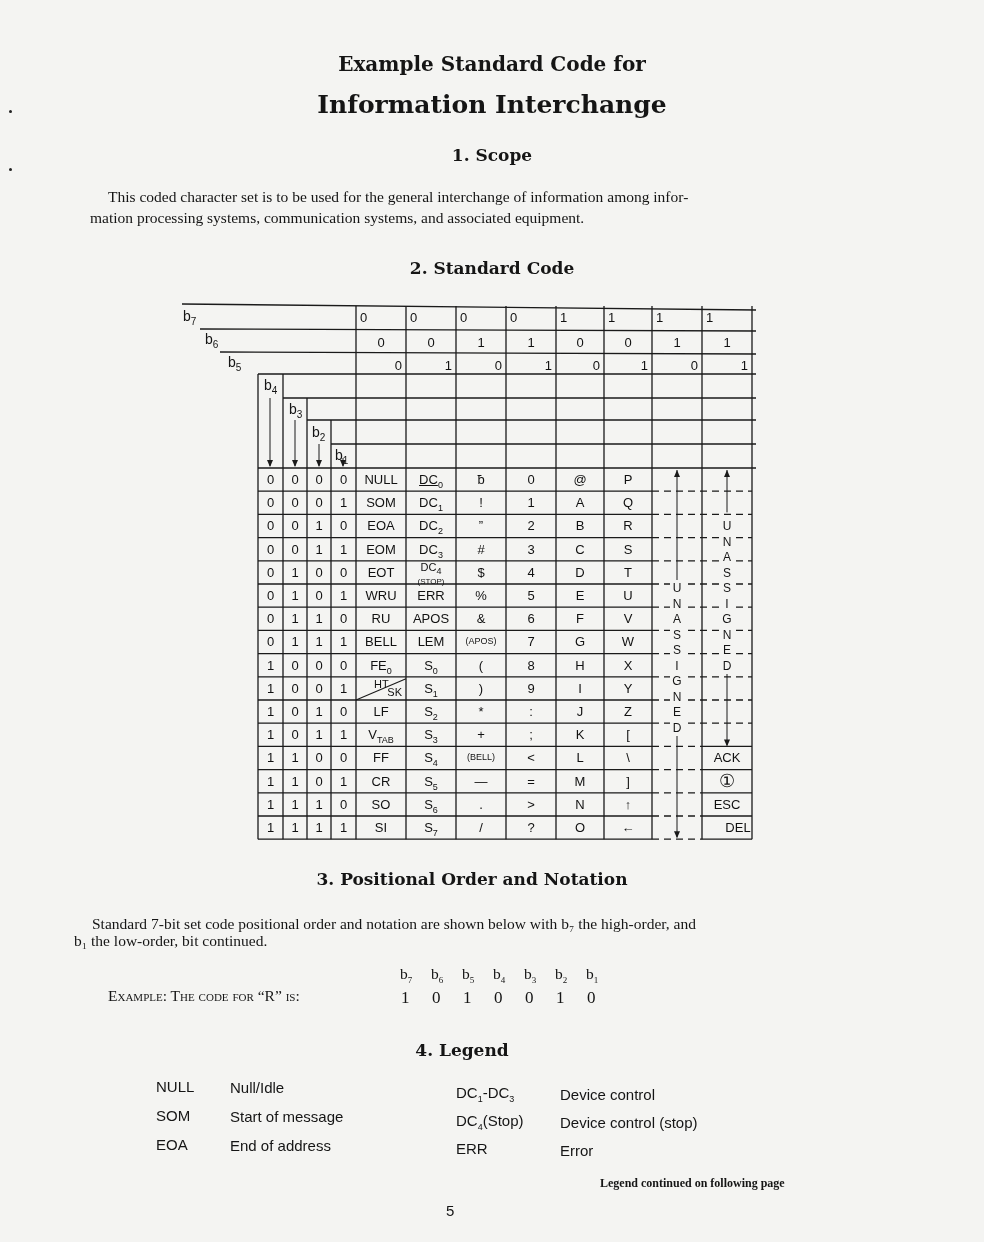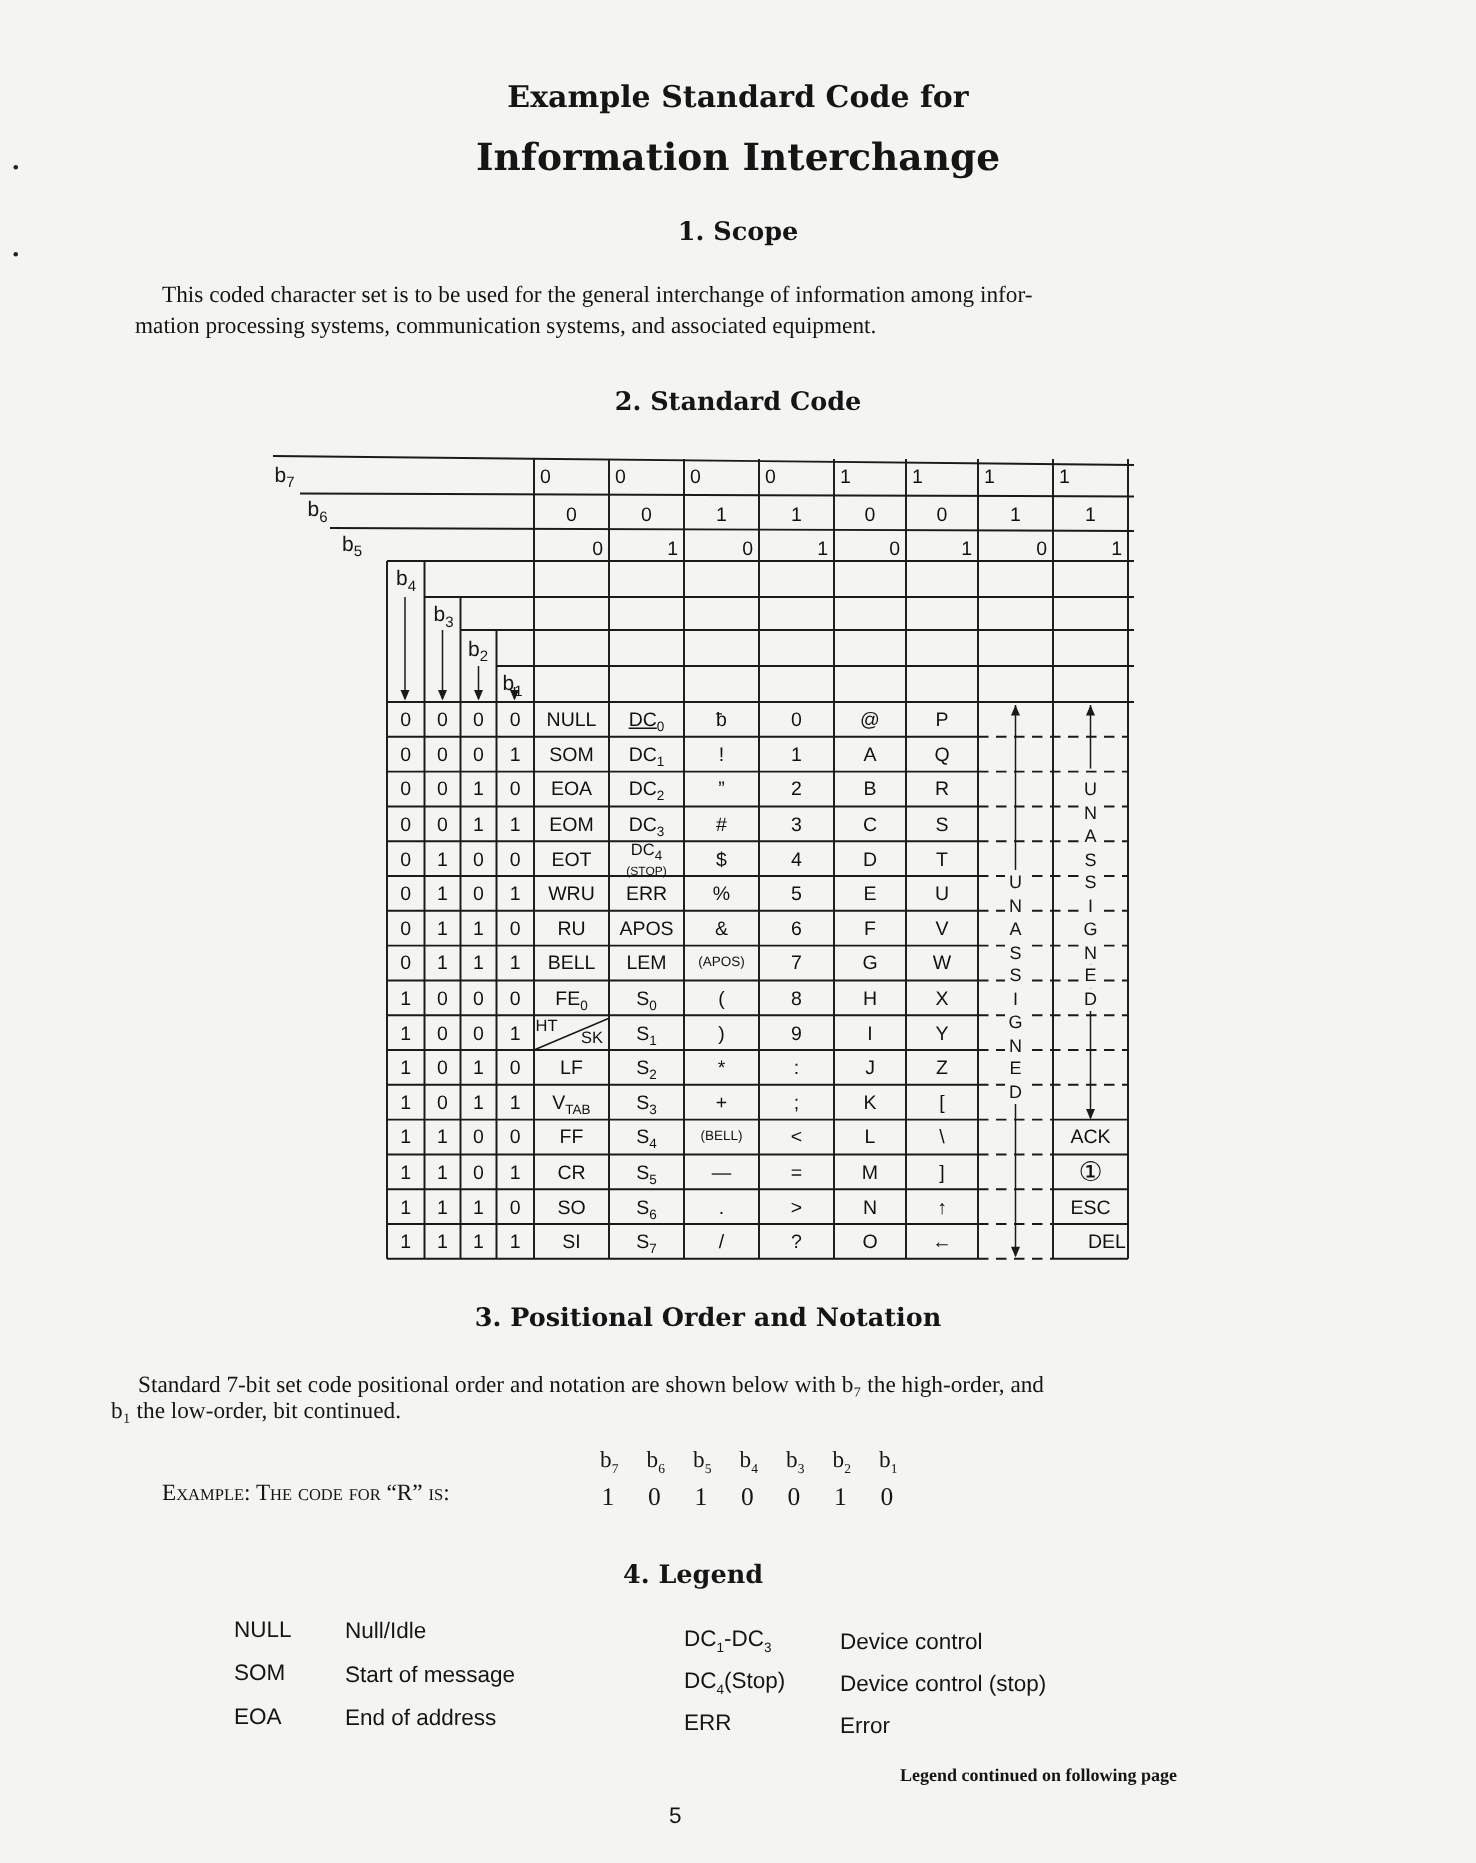--- a/index.html
+++ b/index.html
@@ -244,21 +244,21 @@
       <div class="cell" style="left: 406px; top: 653.6px; width: 50px; height: 23.2px; line-height: 23.2px;">S<sub class="s">0</sub></div>
       <div class="cell" style="left: 456px; top: 653.6px; width: 50px; height: 23.2px; line-height: 23.2px;">(</div>
       <div class="cell" style="left: 506px; top: 653.6px; width: 50px; height: 23.2px; line-height: 23.2px;">8</div>
       <div class="cell" style="left: 556px; top: 653.6px; width: 48px; height: 23.2px; line-height: 23.2px;">H</div>
       <div class="cell" style="left: 604px; top: 653.6px; width: 48px; height: 23.2px; line-height: 23.2px;">X</div>
       <div class="cell" style="left: 258px; top: 676.8px; width: 25px; height: 23.2px; line-height: 23.2px;">1</div>
       <div class="cell" style="left: 283px; top: 676.8px; width: 24px; height: 23.2px; line-height: 23.2px;">0</div>
       <div class="cell" style="left: 307px; top: 676.8px; width: 24px; height: 23.2px; line-height: 23.2px;">0</div>
       <div class="cell" style="left: 331px; top: 676.8px; width: 25px; height: 23.2px; line-height: 23.2px;">1</div>
       <div class="cell" style="left: 356px; top: 676.8px; width: 50px; height: 23.2px; line-height: 23.2px;">
-        <span style="position:absolute;left:1px;top:2px;font-size:11px;line-height:11px">HT</span>
+        <span style="position:absolute;left:18px;top:2px;font-size:11px;line-height:11px">HT</span>
         <span style="position:absolute;right:4px;bottom:2px;font-size:11px;line-height:11px">SK</span>
       </div>
       <div class="cell" style="left: 406px; top: 676.8px; width: 50px; height: 23.2px; line-height: 23.2px;">S<sub class="s">1</sub></div>
       <div class="cell" style="left: 456px; top: 676.8px; width: 50px; height: 23.2px; line-height: 23.2px;">)</div>
       <div class="cell" style="left: 506px; top: 676.8px; width: 50px; height: 23.2px; line-height: 23.2px;">9</div>
       <div class="cell" style="left: 556px; top: 676.8px; width: 48px; height: 23.2px; line-height: 23.2px;">I</div>
       <div class="cell" style="left: 604px; top: 676.8px; width: 48px; height: 23.2px; line-height: 23.2px;">Y</div>
       <div class="cell" style="left: 258px; top: 700px; width: 25px; height: 23.2px; line-height: 23.2px;">1</div>
       <div class="cell" style="left: 283px; top: 700px; width: 24px; height: 23.2px; line-height: 23.2px;">0</div>
       <div class="cell" style="left: 307px; top: 700px; width: 24px; height: 23.2px; line-height: 23.2px;">1</div>

